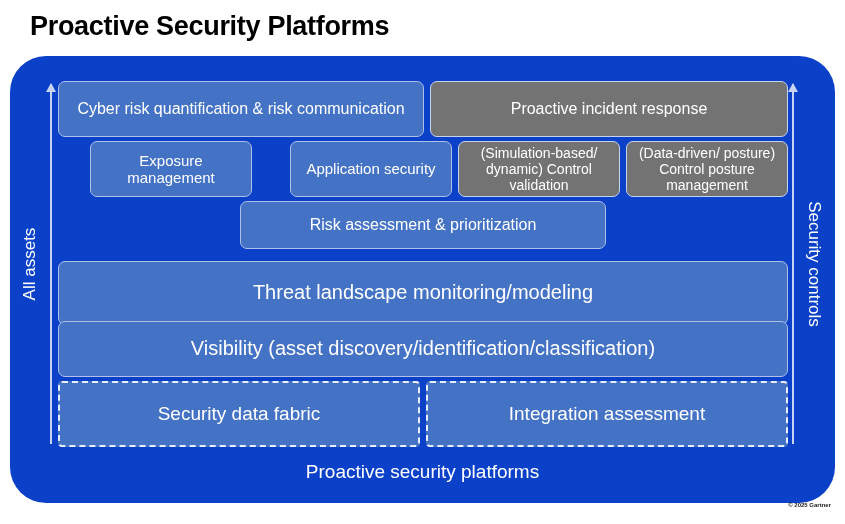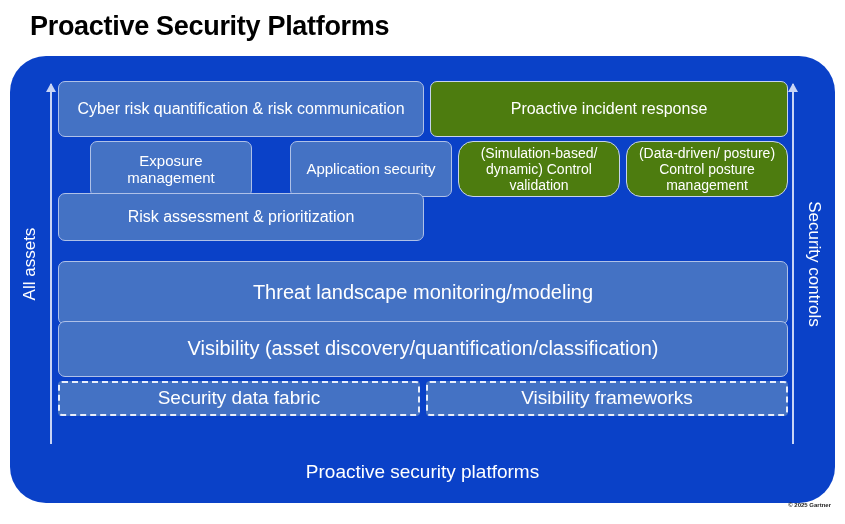--- a/index.html
+++ b/index.html
@@ -116,45 +116,45 @@
     border-radius: 7px;
     padding: 2px 10px;
     line-height: 1.16;
   }
 
   .box.dark {
     background: #4472C4;
     border: 1px solid #AFC1E8;
   }
   .box.light {
-    background: #4d7c0f;
+    background: #737373;
     border: 1px solid #C6D3EE;
   }
   .box.dashed {
     background: #4472C4;
     border: 2px dashed #E8EEFA;
     border-radius: 4px;
   }
 
   
   .row-1 { top: 0px;   height: 56px; }
   .row-2 { top: 60px;  height: 56px; }
-  .row-3 { top: 112px; height: 48px; }
+  .row-3 { top: 120px; height: 48px; justify-content: center; }
   .row-4 { top: 180px; height: 64px; }
   .row-5 { top: 240px; height: 56px; }
-  .row-6 { top: 300px; height: 35px; }
+  .row-6 { top: 300px; height: 66px; }
 
   .col-left  { width: 366px; }
   .col-right { flex: 1; }
 
   .half { flex: 1; }
 
   .fs-16 { font-size: 16px; }
   .fs-15 { font-size: 15px; margin-left: 32px; }
-  .fs-14 { font-size: 14px; border-radius: 15px; }
+  .fs-14 { font-size: 14px; }
   .fs-20 { font-size: 20px; }
   .fs-19 { font-size: 19px; }
 
   
   .footer-caption {
     position: absolute;
     left: 0;
     right: 0;
     top: 405px;
     text-align: center;
@@ -208,26 +208,26 @@
 
     <div class="row row-3">
       <div class="box dark col-left fs-16">Risk assessment &amp; prioritization</div>
     </div>
 
     <div class="row row-4">
       <div class="box dark half fs-20">Threat landscape monitoring/modeling</div>
     </div>
 
     <div class="row row-5">
-      <div class="box dark half fs-20">Visibility (asset discovery/quantification/classification)</div>
+      <div class="box dark half fs-20">Visibility (asset discovery/identification/classification)</div>
     </div>
 
     <div class="row row-6">
       <div class="box dashed half fs-19">Security data fabric</div>
-      <div class="box dashed half fs-19">Visibility frameworks</div>
+      <div class="box dashed half fs-19">Integration assessment</div>
     </div>
 
   </div>
 
   <div class="footer-caption">Proactive security platforms</div>
 
 </div>
 
 <div class="credit">© 2025 Gartner</div>
 

